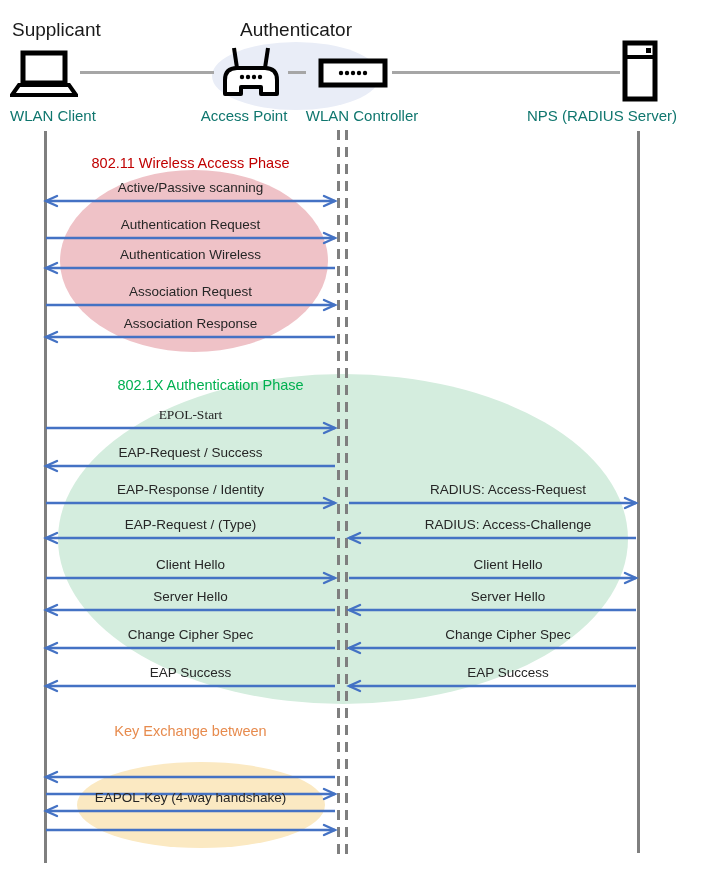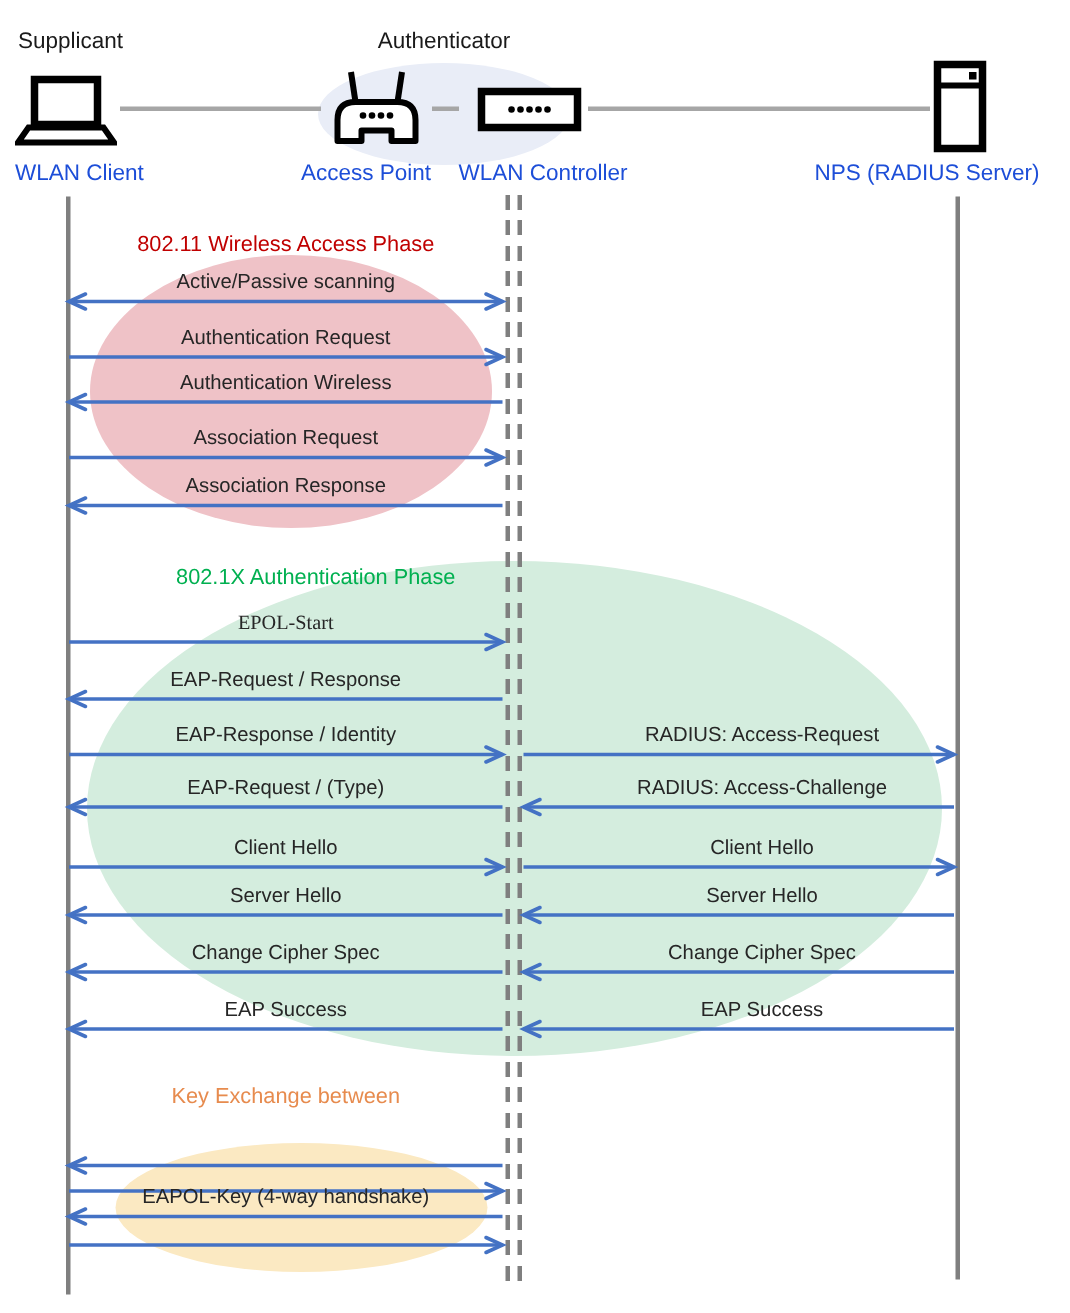--- a/index.html
+++ b/index.html
@@ -12,22 +12,22 @@
   .el-pink{left:60px;top:170px;width:268px;height:182px;background:#EFC2C7;}
   .el-green{left:58px;top:374px;width:570px;height:330px;background:#D4EDDE;}
   .el-yellow{left:77px;top:762px;width:248px;height:86px;background:#FBE9C2;}
   
   .lifeline{position:absolute;width:3px;background:#7F7F7F;}
   .dashline{position:absolute;width:3px;
     background:repeating-linear-gradient(to bottom,#7F7F7F 0 10px,transparent 10px 17px);}
   
   .conn{position:absolute;height:3px;background:#A6A6A6;top:71px;}
   
-  .role{position:absolute;top:19px;font-size:15px;color:#1a1a1a;}
-  .devlbl{position:absolute;top:107px;font-size:15px;color:#1d4ed8;}
+  .role{position:absolute;top:19px;font-size:19px;color:#1a1a1a;}
+  .devlbl{position:absolute;top:107px;font-size:15px;color:#0f766e;}
   .phase-title{position:absolute;font-size:14.5px;text-align:center;line-height:18px;}
   .msg-label{position:absolute;font-size:13.5px;text-align:center;height:18px;line-height:18px;
              color:#262626;white-space:nowrap;}
   .msg-label.left{left:46px;width:289px;}
   .msg-label.right{left:349px;width:318px;}
   #arrows{position:absolute;left:0;top:0;}
   .ctr{text-align:center;}
   .rt{text-align:right;}
 </style>
 </head>
@@ -70,21 +70,21 @@
   </svg>
   <svg class="abs" style="left:622px;top:40px;" width="36" height="62" viewBox="0 0 36 62">
     <rect x="3" y="3" width="30" height="56" fill="#fff" stroke="#000" stroke-width="5"></rect>
     <line x1="3" y1="17" x2="33" y2="17" stroke="#000" stroke-width="4"></line>
     <rect x="24" y="8" width="5" height="5" fill="#000"></rect>
   </svg>
 
   <div class="devlbl" style="left:10px;">WLAN Client</div>
   <div class="devlbl ctr" style="left:194px;width:100px;">Access Point</div>
   <div class="devlbl ctr" style="left:305px;width:114px;">WLAN Controller</div>
-  <div class="devlbl rt" style="left:533px;width:170px;text-align:center;">NPS (RADIUS Server)</div>
+  <div class="devlbl rt" style="left:507px;width:170px;">NPS (RADIUS Server)</div>
 
   <div class="lifeline" style="left:44px;top:131px;height:732px;"></div>
   <div class="dashline" style="left:337px;top:130px;height:724px;"></div>
   <div class="dashline" style="left:345px;top:130px;height:724px;"></div>
   <div class="lifeline" style="left:637px;top:131px;height:722px;"></div>
 
   <div class="phase-title" style="left:46px;top:154px;width:289px;color:#C00000;">802.11 Wireless Access Phase</div>
   <div class="phase-title" style="left:66px;top:376px;width:289px;color:#00B050;">802.1X Authentication Phase</div>
   <div class="phase-title" style="left:46px;top:722px;width:289px;color:#E78B4E;">
     <span style="display:block;">Key Exchange between</span>
@@ -185,21 +185,21 @@
         <polyline points="324,825 335,830 324,835" fill="none" stroke="#4472C4" stroke-width="2.4" stroke-linecap="round"></polyline>
       </g>
     </svg>
   <div id="labels">
       <div class="msg-label left" style="top: 179px;">Active/Passive scanning</div>
       <div class="msg-label left" style="top: 216px;">Authentication Request</div>
       <div class="msg-label left" style="top: 246px;">Authentication Wireless</div>
       <div class="msg-label left" style="top: 283px;">Association Request</div>
       <div class="msg-label left" style="top: 315px;">Association Response</div>
       <div class="msg-label left" style="top: 406px; font-family: Liberation Serif, serif;">EPOL-Start</div>
-      <div class="msg-label left" style="top: 444px;">EAP-Request / Response</div>
+      <div class="msg-label left" style="top: 444px;">EAP-Request / Success</div>
       <div class="msg-label left" style="top: 481px;">EAP-Response / Identity</div>
       <div class="msg-label right" style="top: 481px;">RADIUS: Access-Request</div>
       <div class="msg-label left" style="top: 516px;">EAP-Request / (Type)</div>
       <div class="msg-label right" style="top: 516px;">RADIUS: Access-Challenge</div>
       <div class="msg-label left" style="top: 556px;">Client Hello</div>
       <div class="msg-label right" style="top: 556px;">Client Hello</div>
       <div class="msg-label left" style="top: 588px;">Server Hello</div>
       <div class="msg-label right" style="top: 588px;">Server Hello</div>
       <div class="msg-label left" style="top: 626px;">Change Cipher Spec</div>
       <div class="msg-label right" style="top: 626px;">Change Cipher Spec</div>

